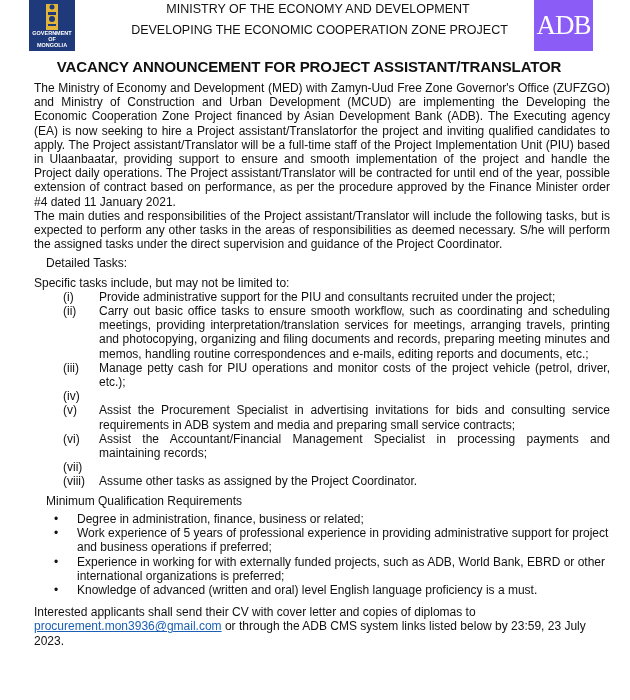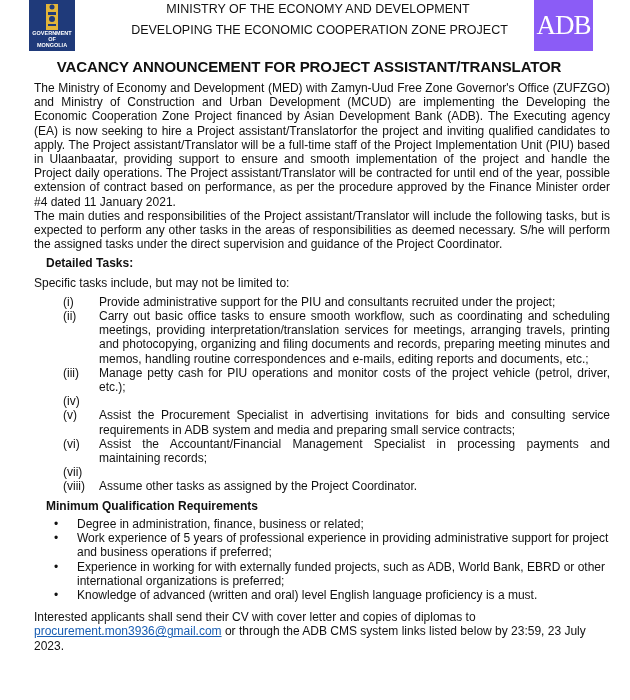--- a/index.html
+++ b/index.html
@@ -10,22 +10,22 @@
     .soyombo { position: absolute; top: 2px; left: 16px; width: 14px; height: 30px; }
     .gov-text { font-size: 5.5px; color: #fff; text-align: center; line-height: 6px; margin-bottom: 3px; font-weight: bold; white-space: pre-line; }
     .adb-logo { position: absolute; left: 534px; top: 0; width: 59px; height: 51px; background: #8b5cf6;
                 color: #fff; font-family: "Liberation Serif", serif; font-size: 27px; display: flex;
                 align-items: center; justify-content: center; letter-spacing: -1px; }
     .hdr1 { position: absolute; top: 2px; left: 0; width: 630px; text-align: center; font-size: 12.5px; padding-left: 6px; box-sizing: border-box; }
     .hdr2 { position: absolute; top: 23px; left: 0; width: 630px; text-align: center; font-size: 12.5px; padding-left: 9px; box-sizing: border-box; }
     .title { position: absolute; top: 58px; left: 0; width: 618px; text-align: center; font-size: 15px; font-weight: bold; letter-spacing: -0.1px; }
     .body { position: absolute; left: 34px; top: 81px; width: 576px; font-size: 12px; line-height: 14.2px; }
     p { margin: 0; text-align: justify; }
-    .h { font-weight: bold; margin-top: 5px; padding-left: 12px; }
-    .sub { margin-top: 5px; margin-bottom: 5px; }
+    .h { font-weight: normal; margin-top: 5px; padding-left: 12px; }
+    .sub { margin-top: 5px; }
     ol.tasks { list-style: none; margin: 0; padding: 0; }
     ol.tasks li { display: flex; }
     ol.tasks .num { width: 65px; padding-left: 29px; box-sizing: border-box; flex: none; }
     ol.tasks .txt { flex: 1; text-align: justify; }
     ul.req { list-style: none; margin: 4px 0 0 0; padding: 0; }
     ul.req li { display: flex; }
     ul.req .bul { width: 43px; padding-left: 20px; box-sizing: border-box; flex: none; }
     ul.req .txt { flex: 1; }
     .closing { margin-top: 8px; text-align: left; }
     a.email { color: #1a5fb4; text-decoration: underline; }

